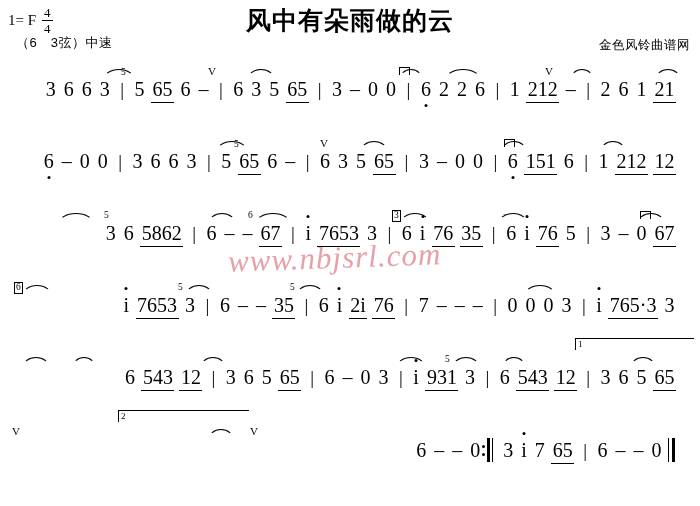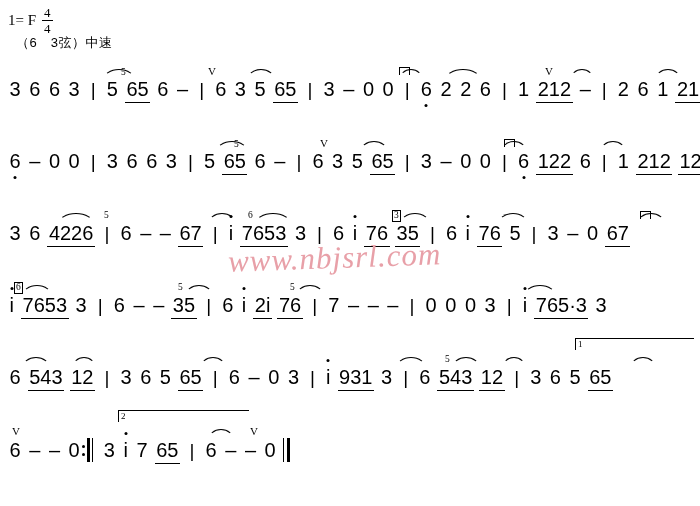--- a/index.html
+++ b/index.html
@@ -79,23 +79,24 @@
     position: relative;
     height: 72px;
     margin: 0;
   }
   .notes {
     position: absolute;
     left: 8px;
     right: 24px;
     top: 18px;
     font-size: 20px;
-    font-family: Liberation Sans, sans-serif;
+    font-family: Liberation Serif, serif;
     white-space: nowrap;
     letter-spacing: 0px;
+    text-align: right;
   }
   .tok {
     display: inline-block;
     position: relative;
     padding: 0 1.5px;
   }
   .bar {
     display: inline-block;
     position: relative;
     padding: 0 4px;
@@ -228,20 +229,22 @@
 
 <div class="header">
   <div class="key-sig">
     <span>1= F</span>
     <span class="frac">
       <span class="num">4</span>
       <span class="den">4</span>
     </span>
   </div>
   <div class="tuning">（6　3弦）中速</div>
+  <div class="title">风中有朵雨做的云</div>
+  <div class="credit">金色风铃曲谱网</div>
 </div>
 
 <div class="system">
   <div class="notes">
     <span class="tok">3</span>
     <span class="tok">6</span>
     <span class="tok">6</span>
     <span class="tok">3</span>
     <span class="bar">|</span>
     <span class="tok">5</span>
@@ -308,41 +311,41 @@
     <span class="tok">3</span>
     <span class="tok">5</span>
     <span class="tok beam1">65</span>
     <span class="bar">|</span>
     <span class="tok">3</span>
     <span class="tok">–</span>
     <span class="tok">0</span>
     <span class="tok">0</span>
     <span class="bar">|</span>
     <span class="tok dotdn">6</span>
-    <span class="tok beam1">122</span>
+    <span class="tok beam1">151</span>
     <span class="tok">6</span>
     <span class="bar">|</span>
     <span class="tok">1</span>
     <span class="tok beam1">212</span>
     <span class="tok beam1">12</span>
   </div>
   <div class="slur" style="left:216px; top:9px; width:30px;"></div>
   <div class="slur" style="left:360px; top:9px; width:26px;"></div>
   <div class="slur" style="left:501px; top:9px; width:24px;"></div>
   <div class="slur" style="left:600px; top:9px; width:24px;"></div>
   <div class="fing" style="left:234px; top:8px;">5</div>
   <div class="vmark" style="left:320px; top:6px;">V</div>
   <div class="dmark" style="left:504px; top:7px;"></div>
 </div>
 
 <div class="system">
   <div class="notes">
     <span class="tok">3</span>
     <span class="tok">6</span>
-    <span class="tok beam1">4226</span>
+    <span class="tok beam1">5862</span>
     <span class="bar">|</span>
     <span class="tok">6</span>
     <span class="tok">–</span>
     <span class="tok">–</span>
     <span class="tok beam1">67</span>
     <span class="bar">|</span>
     <span class="tok dotup">i</span>
     <span class="tok beam1">7653</span>
     <span class="tok">3</span>
     <span class="bar">|</span>

